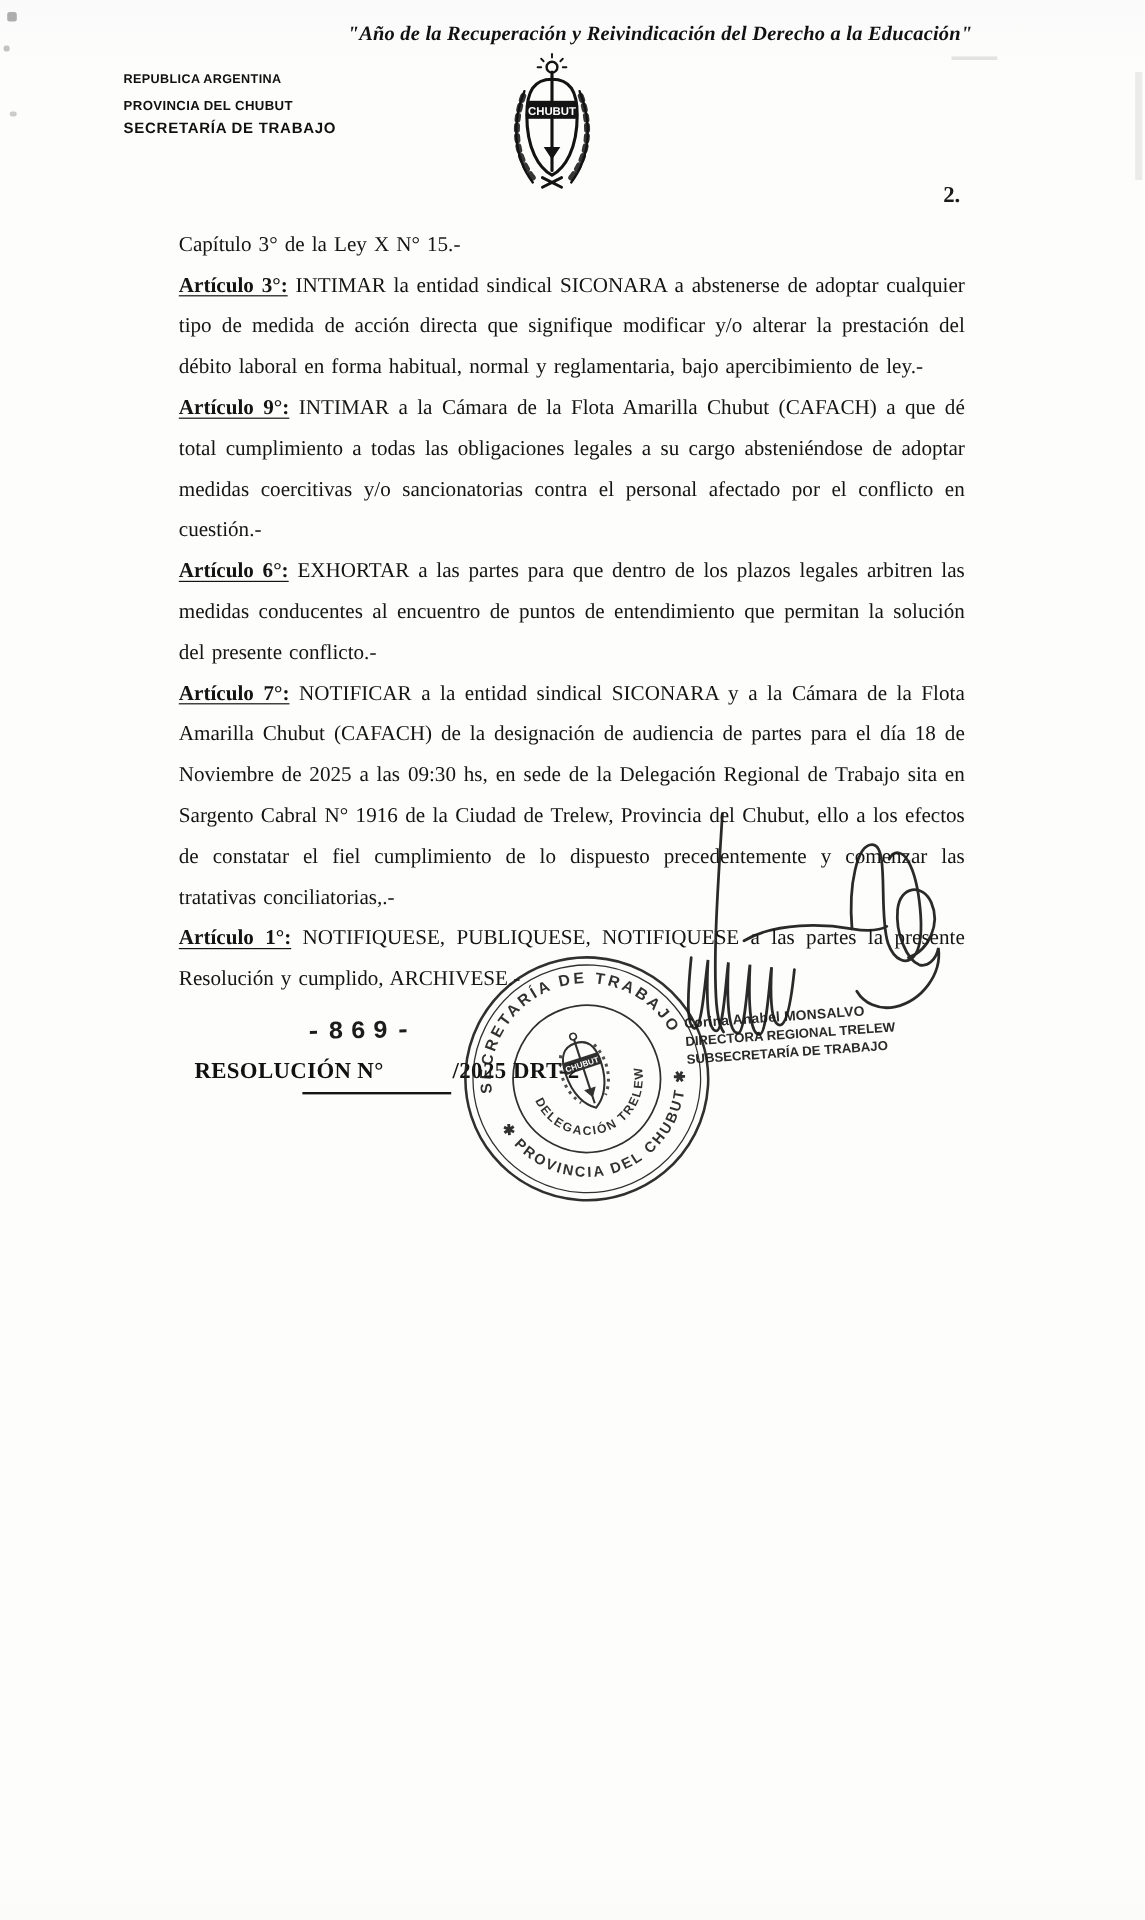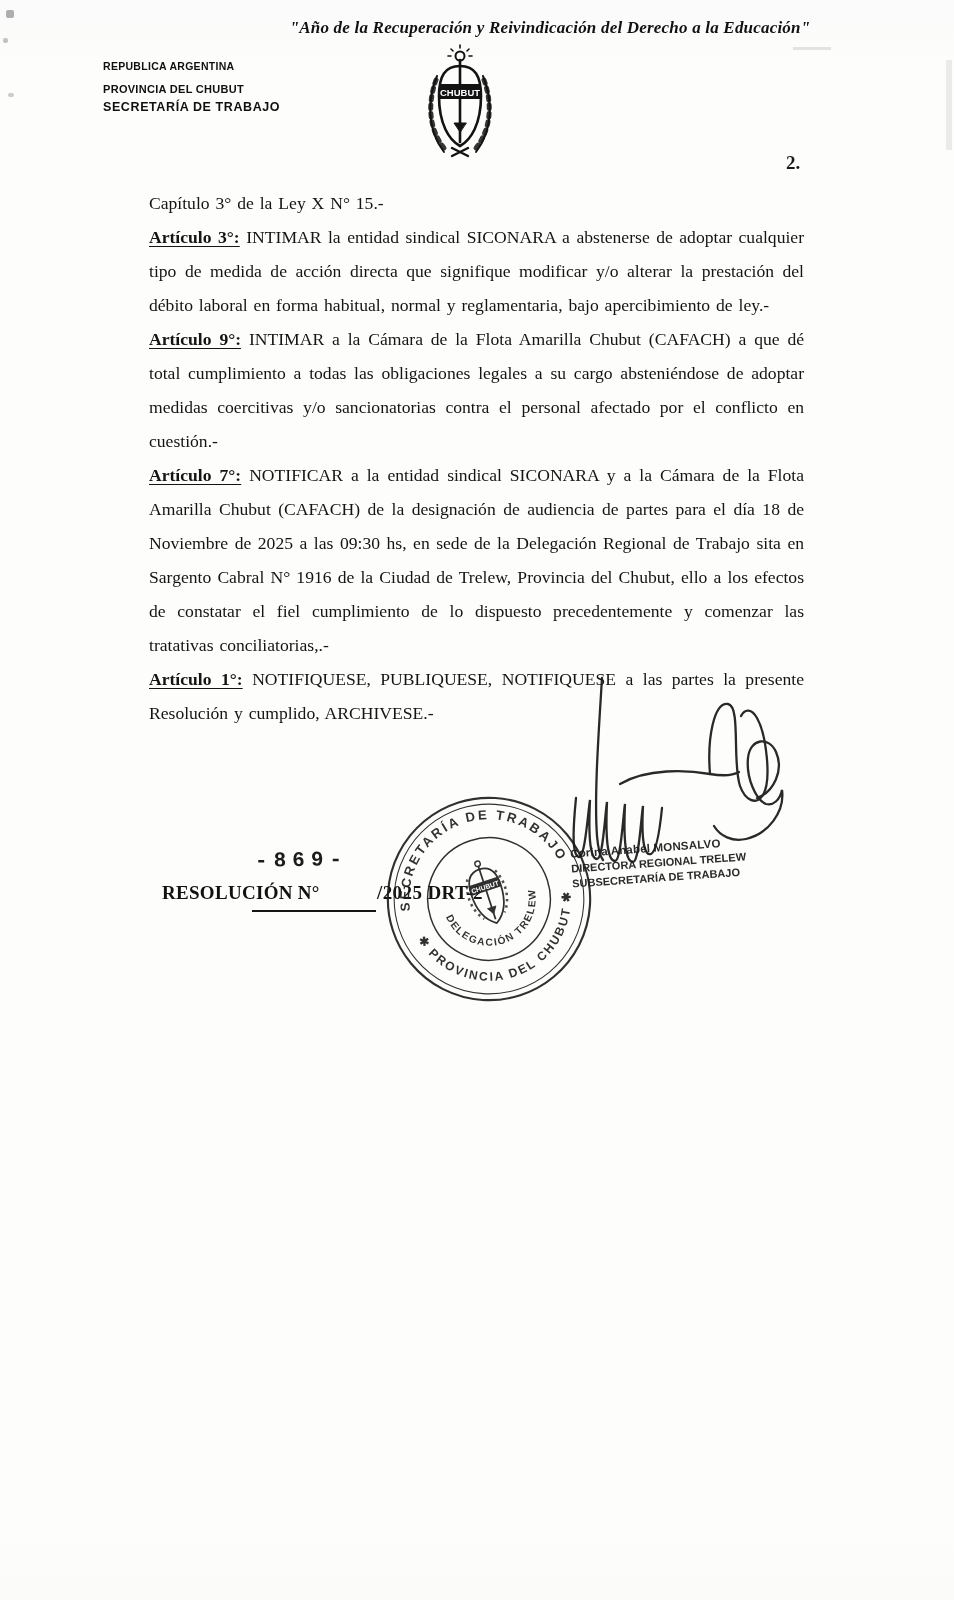--- a/index.html
+++ b/index.html
@@ -106,20 +106,23 @@
 
   <div class="bodytext">
     <p><span>Capítulo 3° de la Ley X  N° 15.-</span></p>
     <p>
       <span class="lbl">Artículo 3°:</span><span class="b"> INTIMAR</span><span> la entidad sindical SICONARA a abstenerse de adoptar cualquier tipo de medida de acción directa que signifique modificar y/o alterar la prestación del débito laboral en forma habitual, normal y reglamentaria, bajo apercibimiento de ley.-</span>
     </p>
     <p>
       <span class="lbl">Artículo 9°:</span><span class="b"> INTIMAR</span><span> a la Cámara de la Flota Amarilla Chubut (CAFACH) a que dé total cumplimiento a todas las obligaciones legales a su cargo absteniéndose de adoptar medidas coercitivas y/o sancionatorias contra el personal afectado por el conflicto en cuestión.-</span>
     </p>
     <p>
+      <span class="lbl">Artículo 6°:</span><span class="b"> EXHORTAR</span><span> a las partes para que dentro de los plazos legales arbitren las medidas conducentes al encuentro de puntos de entendimiento que permitan la solución del presente conflicto.-</span>
+    </p>
+    <p>
       <span class="lbl">Artículo 7°:</span><span class="b"> NOTIFICAR</span><span> a la entidad sindical SICONARA y a la Cámara de la Flota Amarilla Chubut (CAFACH) de la </span><span class="b">designación de audiencia de partes para el día 18 de Noviembre de 2025 a las 09:30 hs, en sede de la Delegación Regional de Trabajo sita en Sargento Cabral N° 1916 de la Ciudad de Trelew, Provincia del Chubut,</span><span> ello a los efectos de constatar el fiel cumplimiento de lo dispuesto precedentemente y comenzar las tratativas conciliatorias,.-</span>
     </p>
     <p>
       <span class="lbl">Artículo 1°:</span><span class="b"> NOTIFIQUESE,</span><span> PUBLIQUESE,  NOTIFIQUESE</span><span> a las partes la presente Resolución y cumplido,  ARCHIVESE.-</span>
     </p>
   </div>
 
   <div class="res-label">RESOLUCIÓN N°</div>
   <div class="res-line"></div>
   <div class="res-stamp">-869-</div>

